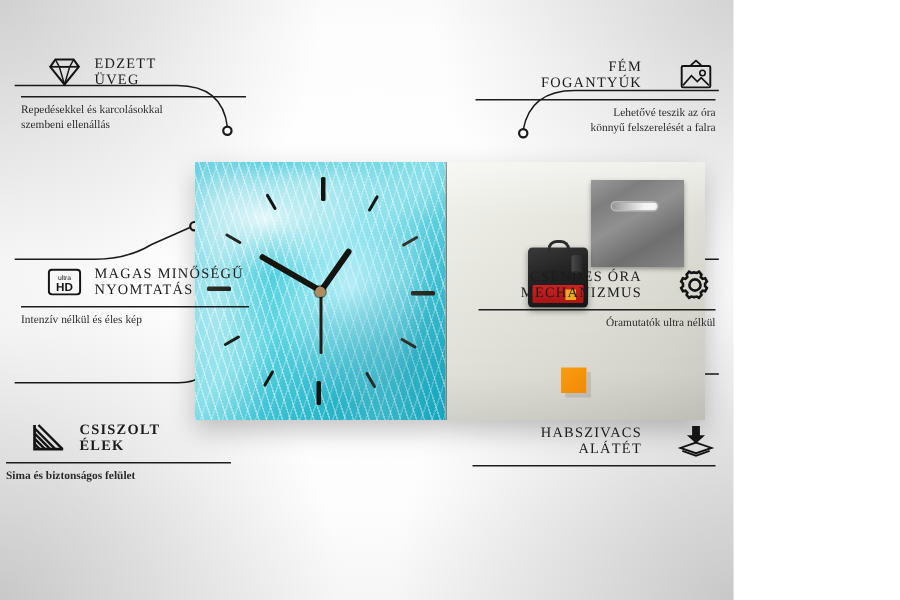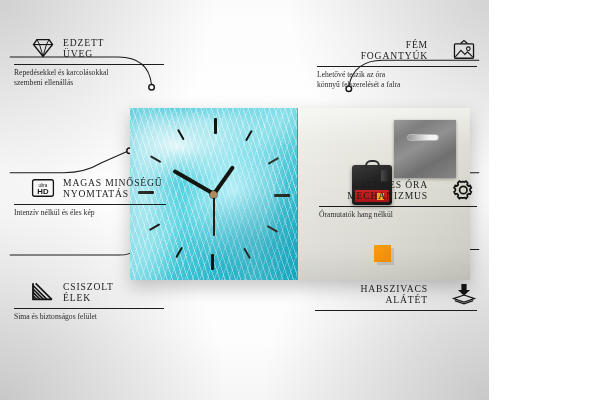--- a/index.html
+++ b/index.html
@@ -133,21 +133,21 @@
   .ftitle {
     font-size: 9.6px; letter-spacing: .85px; color:#1c1c1c;
     line-height: 11.5px; text-transform: uppercase; white-space: pre-line;
   }
   .feature.left .ftitle { text-align:left; }
   .feature.right .ftitle { text-align:right; }
   .rule { height:1px; background:#1d1d1d; margin:4px 0 3px; }
   .fdesc {
     font-size: 7.6px; color:#2b2b2b; line-height:10px; white-space: pre-line;
   }
-  .feature.right .fdesc { }
+  .feature.right .fdesc { text-align:right; }
   .ficon { width:26px; height:24px; flex:0 0 26px;margin-left:16px; }
   .ficon svg { display:block; width:100%; height:100%; }
 
   
   #connectors { position:absolute; inset:0; pointer-events:none; }
 </style>
 </head>
 <body>
 
 <div id="stage">
@@ -273,21 +273,21 @@
           <text x="15" y="20" text-anchor="middle" font-family="Liberation Sans, sans-serif" font-size="9" font-weight="bold" fill="#141414">HD</text>
         </svg>
       </span>
       <span class="ftitle">MAGAS MINŐSÉGŰ
 NYOMTATÁS</span>
     </div>
     <div class="rule"></div>
     <div class="fdesc">Intenzív nélkül és éles kép</div>
   </div>
 
-  <div class="feature left" style="left:14px; top:280px; width:150px;">
+  <div class="feature left" style="left:4px; top:280px; width:150px;font-weight:bold;">
     <div class="head">
       <span class="ficon">
         <svg viewBox="0 0 30 26">
             <g stroke="#141414" stroke-width="1.9" stroke-linecap="butt">
           <path d="M3.5 3 L3.5 21.5 L25.5 21.5" fill="none" stroke-width="2.1"></path>
           <path d="M3.5 5.5 L19.5 21.5"></path>
               <path d="M3.5 9.5 L15.5 21.5"></path>
           <path d="M3.5 13.5 L11.5 21.5"></path>
               <path d="M3.5 17.5 L7.5 21.5"></path>
           <path d="M6.5 3 L25 21.5"></path>
@@ -329,21 +329,21 @@
         <svg viewBox="0 0 30 26">
             <g fill="none" stroke="#141414" stroke-width="2">
           <path d="M15 3.2 l2.9 .55 1.6-1.0 1.9 2.2 -.55 1.9 1.45 1.45 1.95-.5 1.35 2.6 -1.4 1.4 v2.05 l1.4 1.4 -1.35 2.6 -1.95-.5 -1.45 1.45 .55 1.9 -1.9 2.2 -1.6-1.0 -2.9 .55" transform="translate(-2.2,0)"></path>
           <circle cx="14.2" cy="13" r="4.3"></circle>
           <path d="M13.3 3.2 l-2.9 .55 -1.6-1.0 -1.9 2.2 .55 1.9 -1.45 1.45 -1.95-.5 -1.35 2.6 1.4 1.4 v2.05 l-1.4 1.4 1.35 2.6 1.95-.5 1.45 1.45 -.55 1.9 1.9 2.2 1.6-1.0 2.9 .55" transform="translate(.9,0)"></path>
         </g>
           </svg>
       </span>
     </div>
     <div class="rule"></div>
-    <div class="fdesc">Óramutatók hang nélkül</div>
+    <div class="fdesc">Óramutatók ultra nélkül</div>
   </div>
 
   <div class="feature right" style="right:12px; top:282px; width:162px;">
     <div class="head">
       <span class="ftitle">HABSZIVACS
 ALÁTÉT</span>
       <span class="ficon">
         <svg viewBox="0 0 30 26">
             <g stroke="#141414" stroke-width="1.4" fill="none">
           <path d="M12 1.5 h6 v7 h4 l-7 6.5 -7-6.5 h4 z" fill="#141414" stroke="none"></path>

